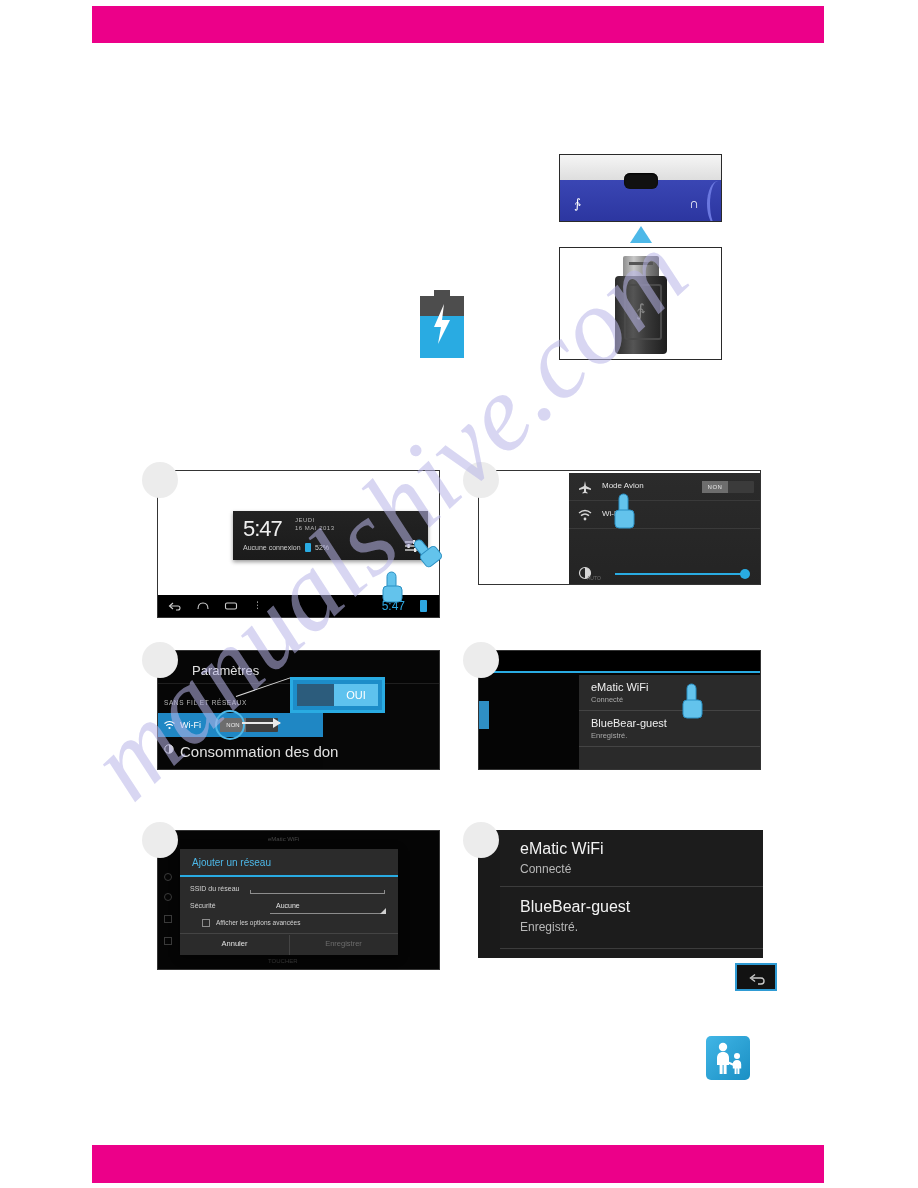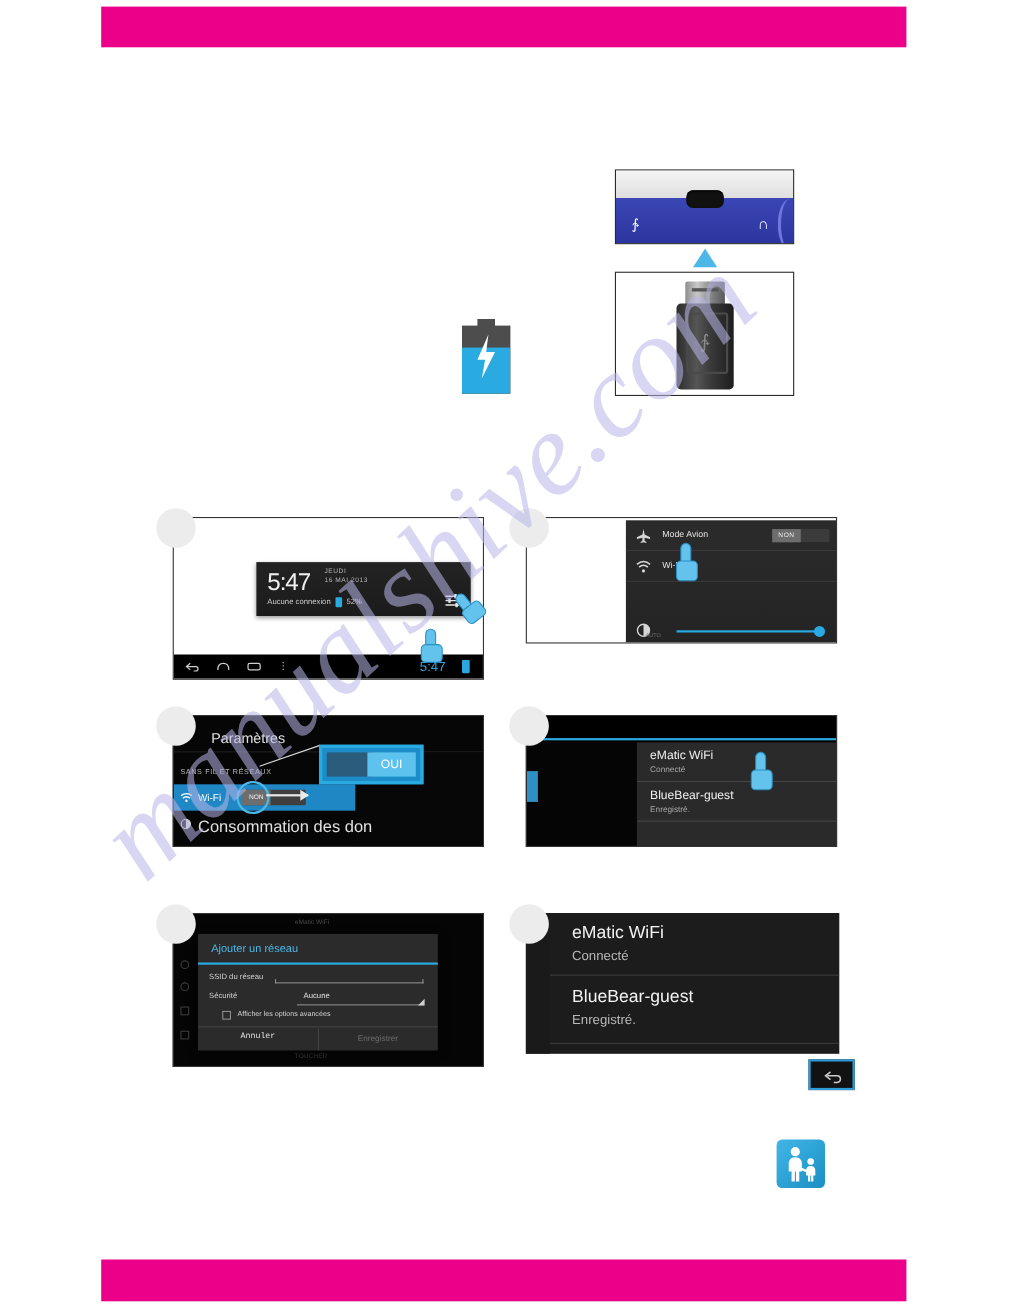--- a/index.html
+++ b/index.html
@@ -322,21 +322,21 @@
   #s5-sec-value { position:absolute; left:96px; top:53px; font-size:7px; color:#e2e2e2;}
   #s5-sec-rule  { position:absolute; left:90px; top:64px; width:115px; height:1px; background:#8d8d8d;}
   #s5-sec-caret {
     position:absolute; right:12px; top:59px; width:0;height:0;
     border-left:6px solid transparent; border-bottom:6px solid #cfcfcf;
   }
   #s5-adv-box { position:absolute; left:22px; top:70px; width:8px; height:8px; border:1px solid #8d8d8d;}
   #s5-adv-label { position:absolute; left:36px; top:70px; font-size:6.5px; color:#d2d2d2;}
   #s5-btn-rule { position:absolute; left:0; top:84px; width:100%; height:1px; background:#444;}
   #s5-btn-sep { position:absolute; left:50%; top:86px; width:1px; height:20px; background:#444;}
-  #s5-cancel { position:absolute; left:0; top:90px; width:50%; text-align:center; font-size:7.5px; color:#e2e2e2;font-family:Liberation Mono, monospace;}
+  #s5-cancel { position:absolute; left:0; top:90px; width:50%; text-align:center; font-size:7.5px; color:#e2e2e2;}
   #s5-save   { position:absolute; right:0; top:90px; width:50%; text-align:center; font-size:7.5px; color:#6d6d6d;}
 
   
   #step6 { left: 478px; top: 830px; width: 285px; height: 128px; }
   #step6 .frame { left:0; top:0; width:285px; height:128px; background:#1c1c1c; border:none;}
   #s6-leftbar { position:absolute; left:0; top:0; width:22px; height:128px; background:#1a1a1a;}
   .s6-item { position:absolute; left:22px; width:263px; }
   .s6-name { position:absolute; left:20px; top:6px; font-size:16px; color:#f2f2f2; }
   .s6-sub  { position:absolute; left:20px; top:28px; font-size:12px; color:#b8b8b8; }
   #s6-div  { position:absolute; left:22px; top:56px; width:263px; height:1px; background:#3c3c3c;}

